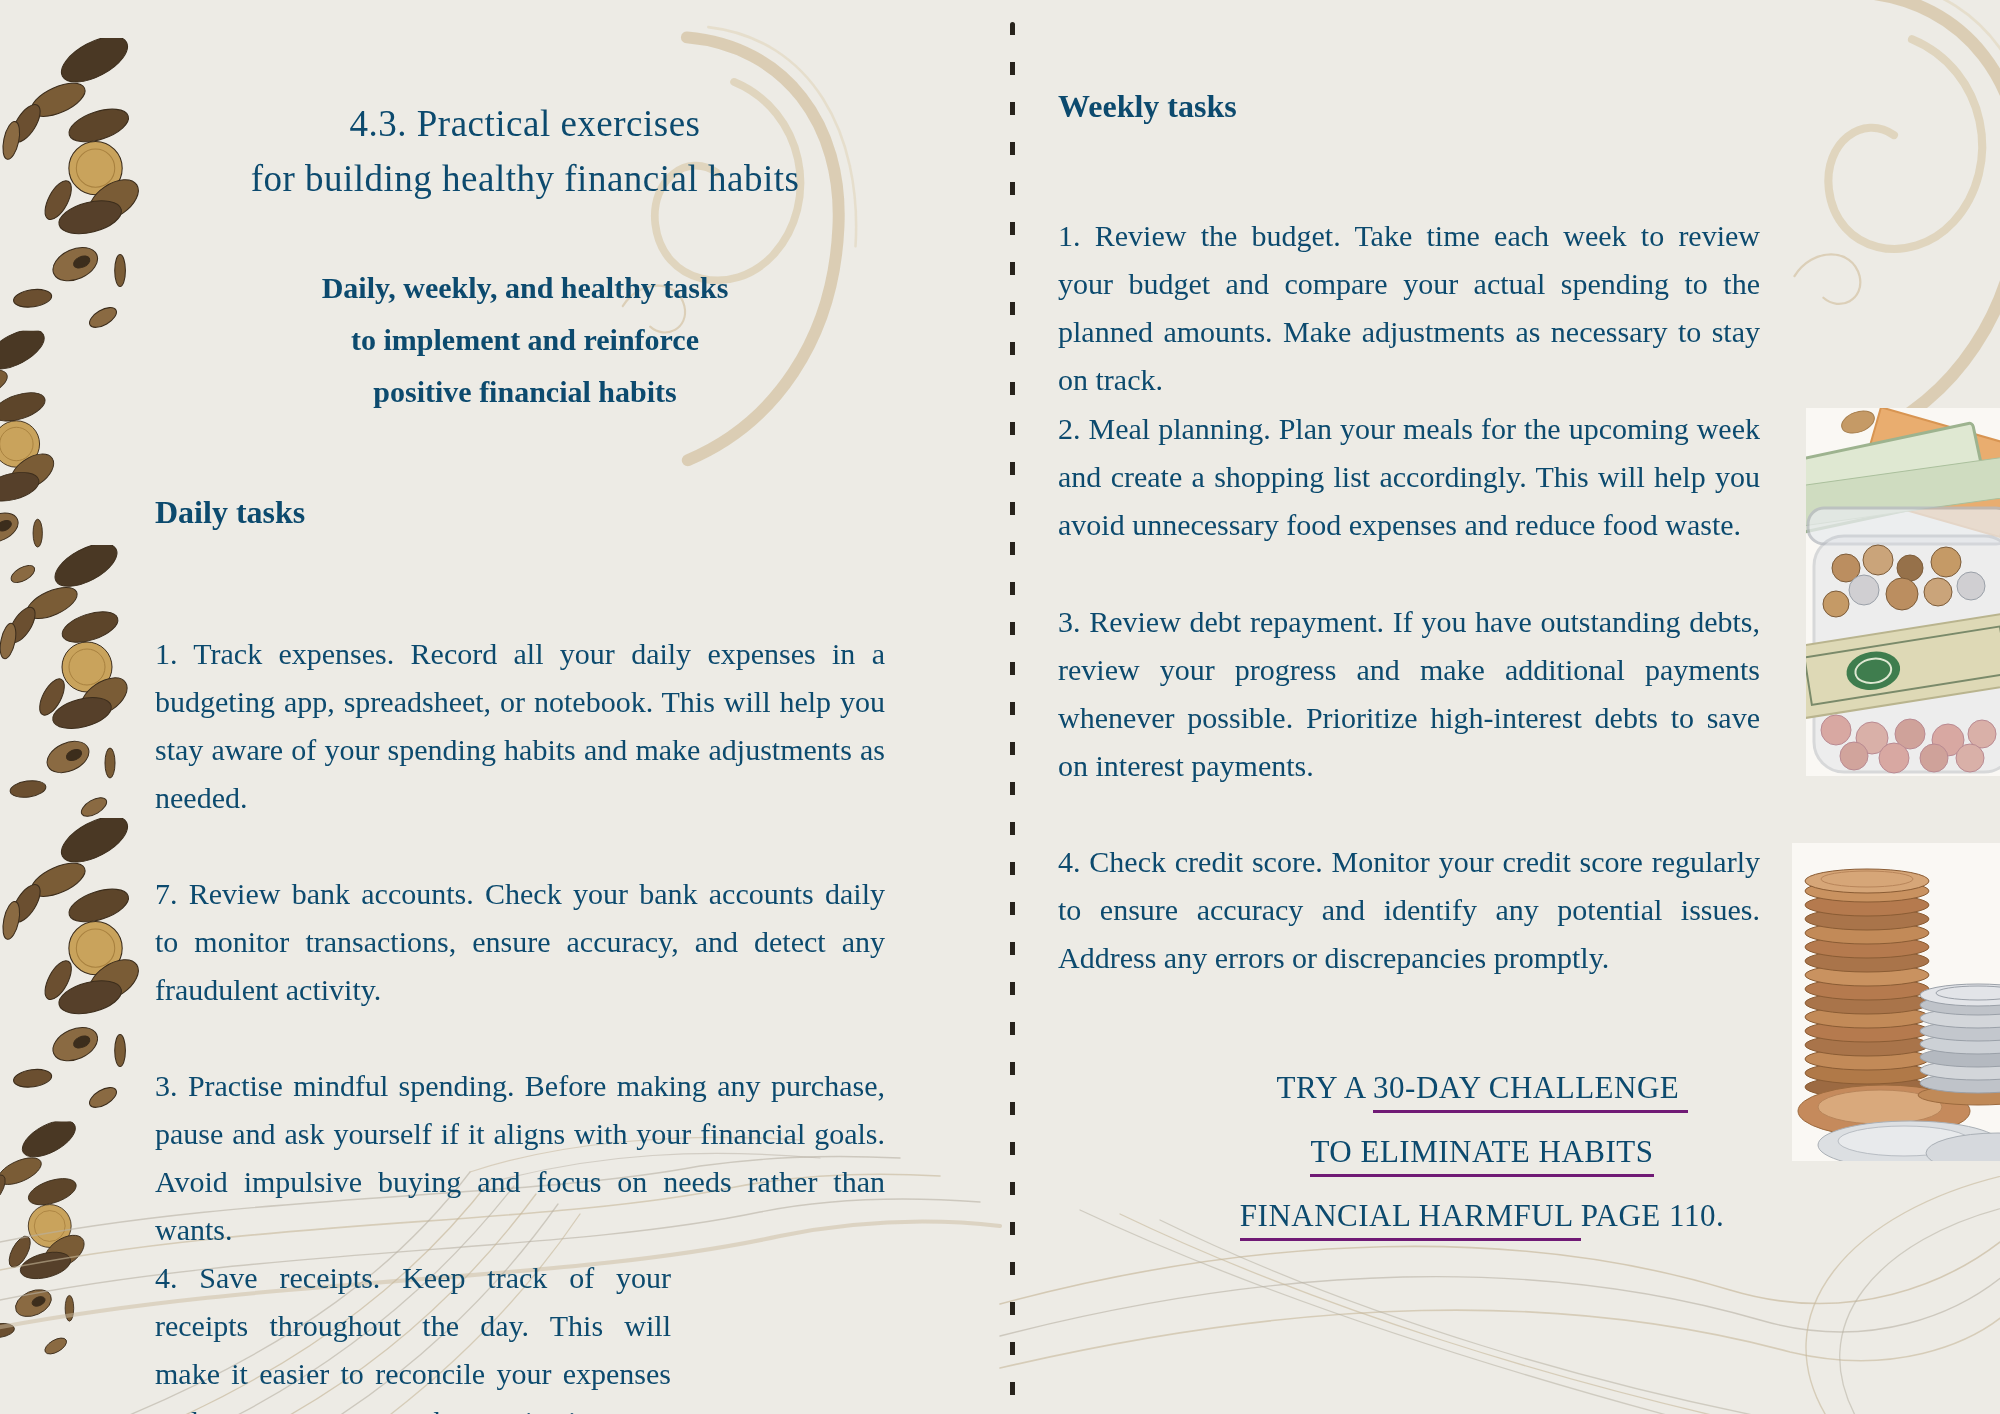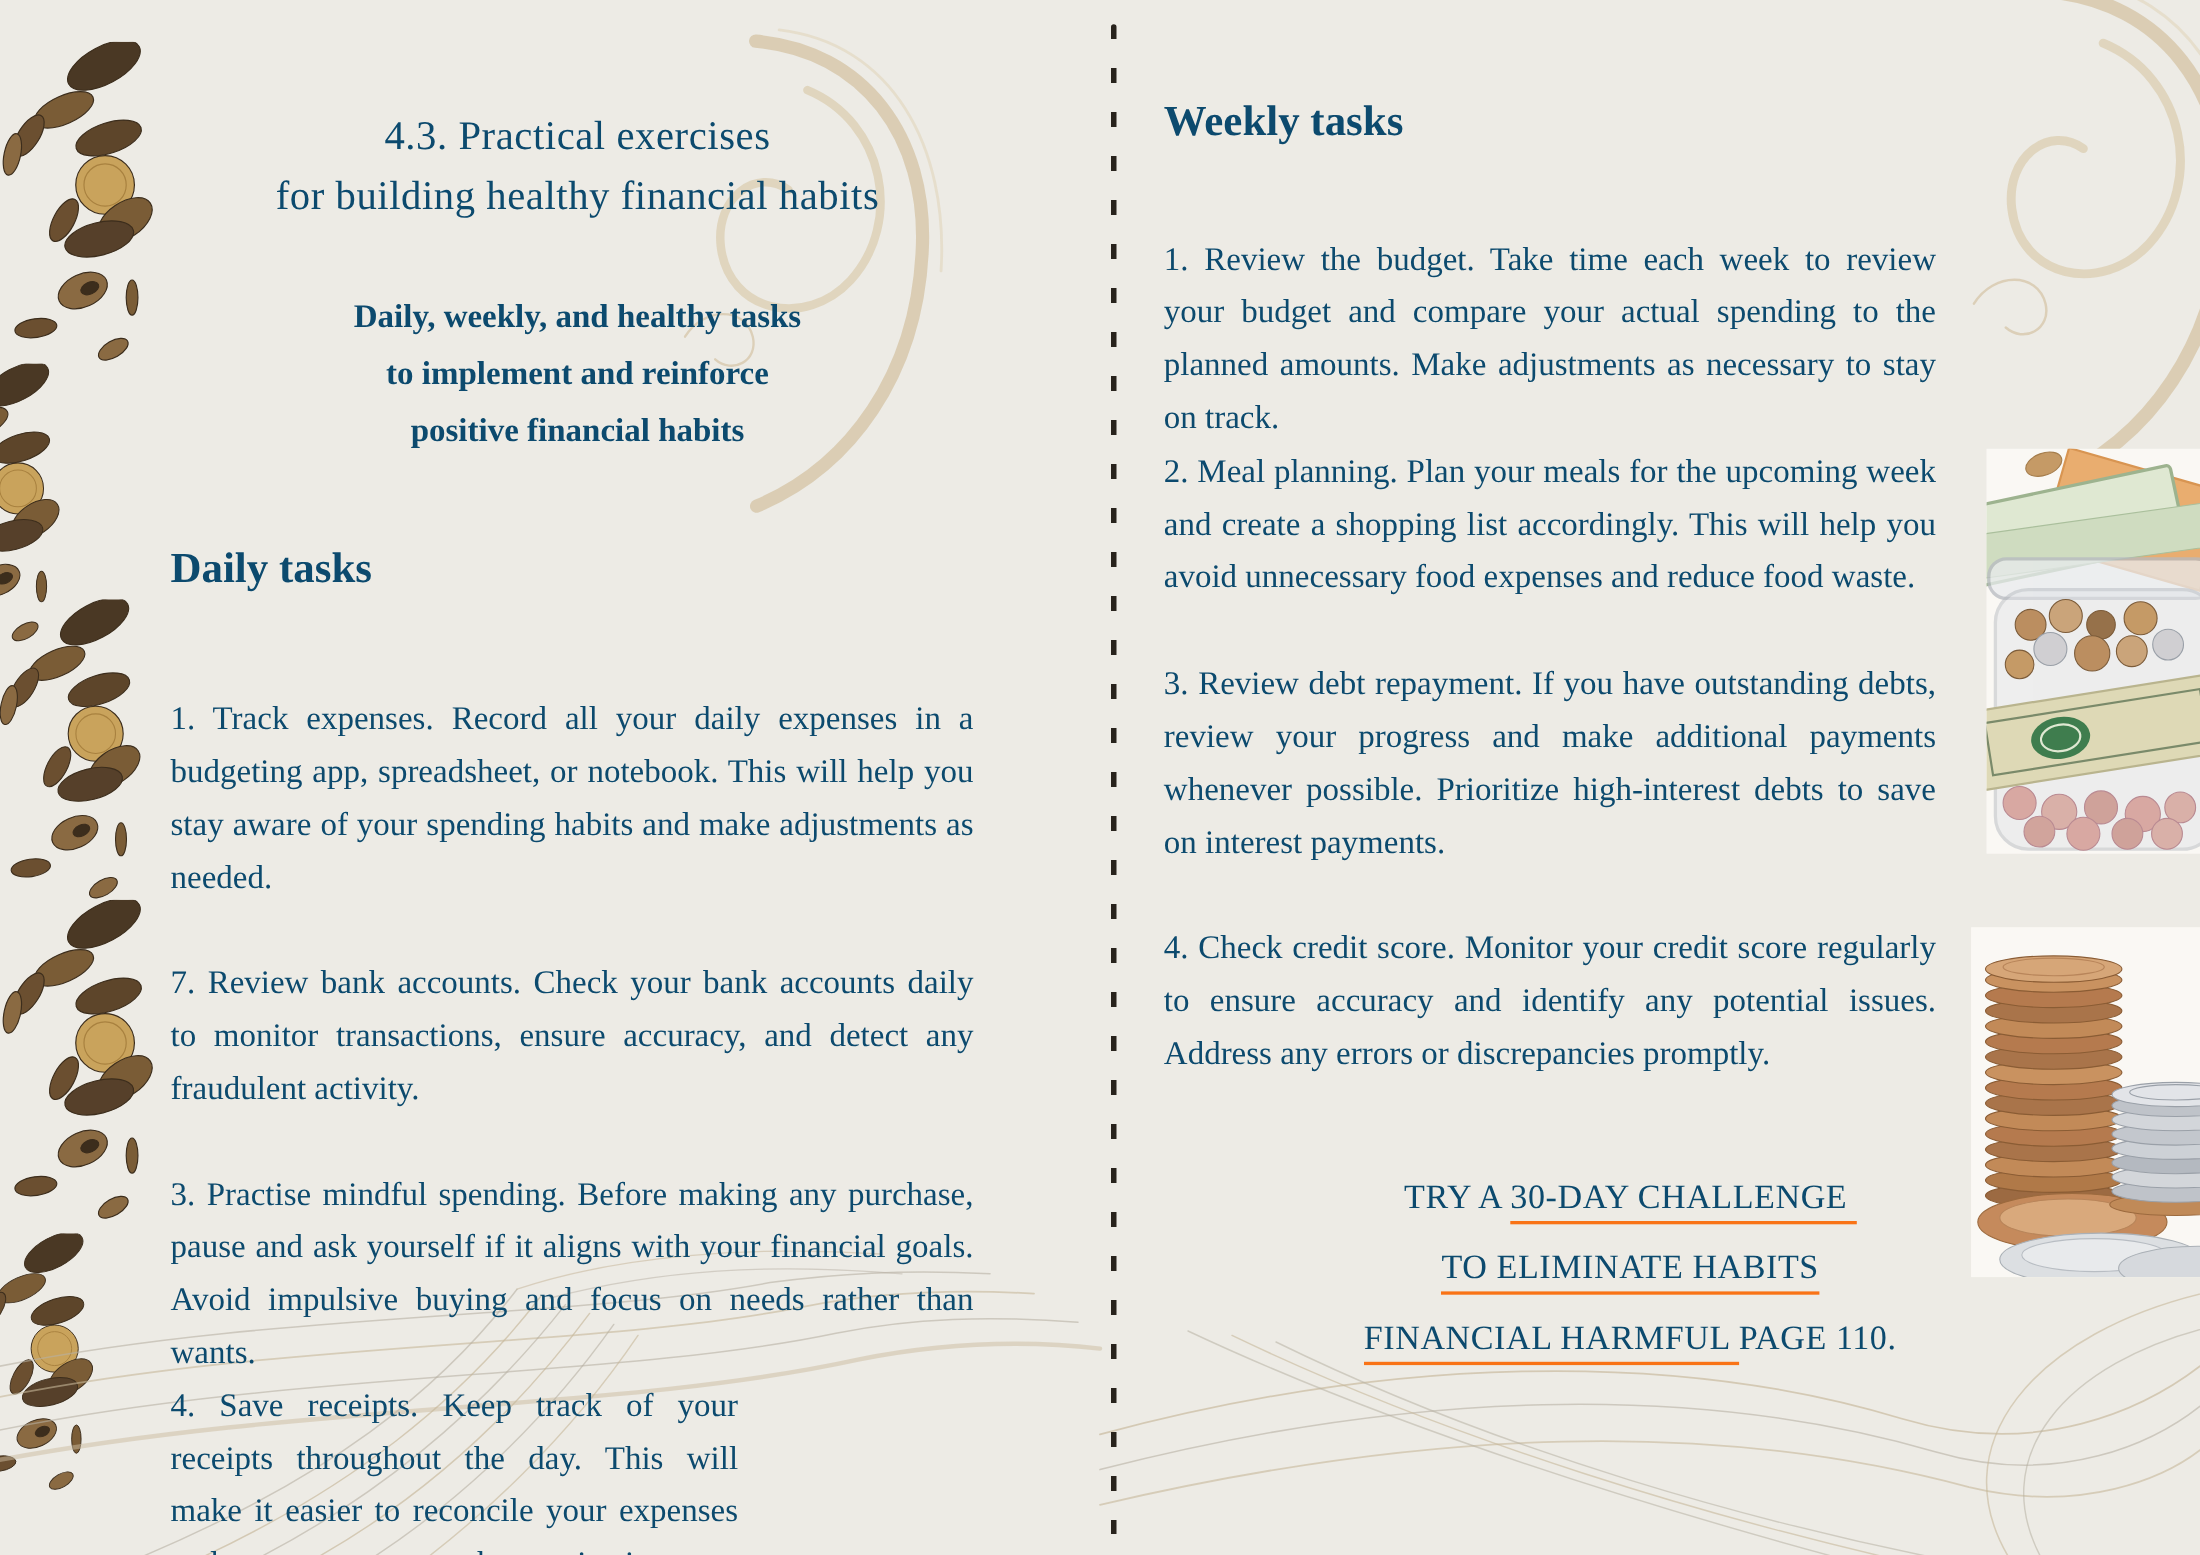--- a/index.html
+++ b/index.html
@@ -9,31 +9,31 @@
     margin:0 auto;
     background:#edebe5;
     overflow:hidden;
     font-family:"Liberation Serif", serif;
     color:#0c4a6e;
   }
   .abs{position:absolute;}
   
   .lp-title{left:155px;top:96px;width:740px;text-align:center;font-size:37px;line-height:55px;letter-spacing:.5px;}
   .lp-subtitle{left:155px;top:262px;width:740px;text-align:center;font-weight:bold;font-size:30px;line-height:52px;}
-  .section-heading{font-weight:bold;font-size:39px;}
+  .section-heading{font-weight:bold;font-size:32px;}
   .lp-heading{left:155px;top:494px;}
   .rp-heading{left:1058px;top:88px;}
   .task{font-size:30px;line-height:48px;text-align:justify;}
   .lp-task{left:155px;width:730px;}
   .rp-task{left:1058px;width:702px;}
   .t-lp1{top:600px;} .t-lp2{top:840px;} .t-lp3{top:1032px;}
   .t-lp4{top:1224px;width:516px;}
   .t-rp1{top:182px;} .t-rp2{top:375px;} .t-rp3{top:568px;} .t-rp4{top:808px;}
   .challenge{left:1100px;top:1056px;width:764px;text-align:center;font-size:31px;line-height:64px;letter-spacing:.5px;}
-  .challenge .u{border-bottom:3px solid #f97316;padding-bottom:5px;white-space:pre;}
+  .challenge .u{border-bottom:3px solid #701a75;padding-bottom:5px;white-space:pre;}
   .txt{z-index:6;}
   
   .dots{
     left:1010px;top:22px;bottom:0;width:5px;z-index:5;
     background:repeating-linear-gradient(to bottom,#28231c 0 13px,transparent 13px 40px);
     border-radius:3px;
   }
   
   .deco{z-index:1;}
   .photo{z-index:2;background:#faf8f4;}

